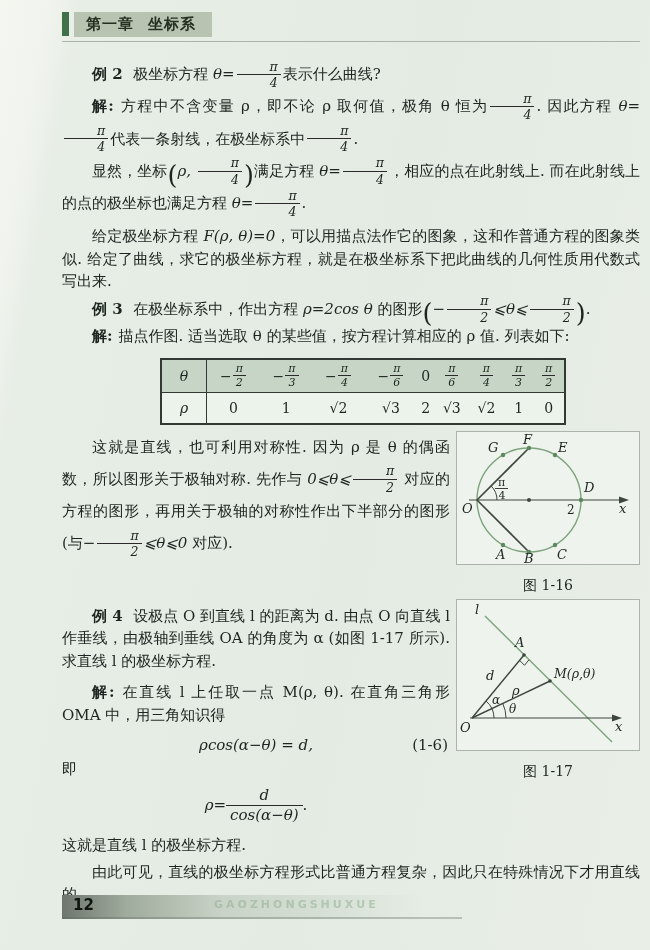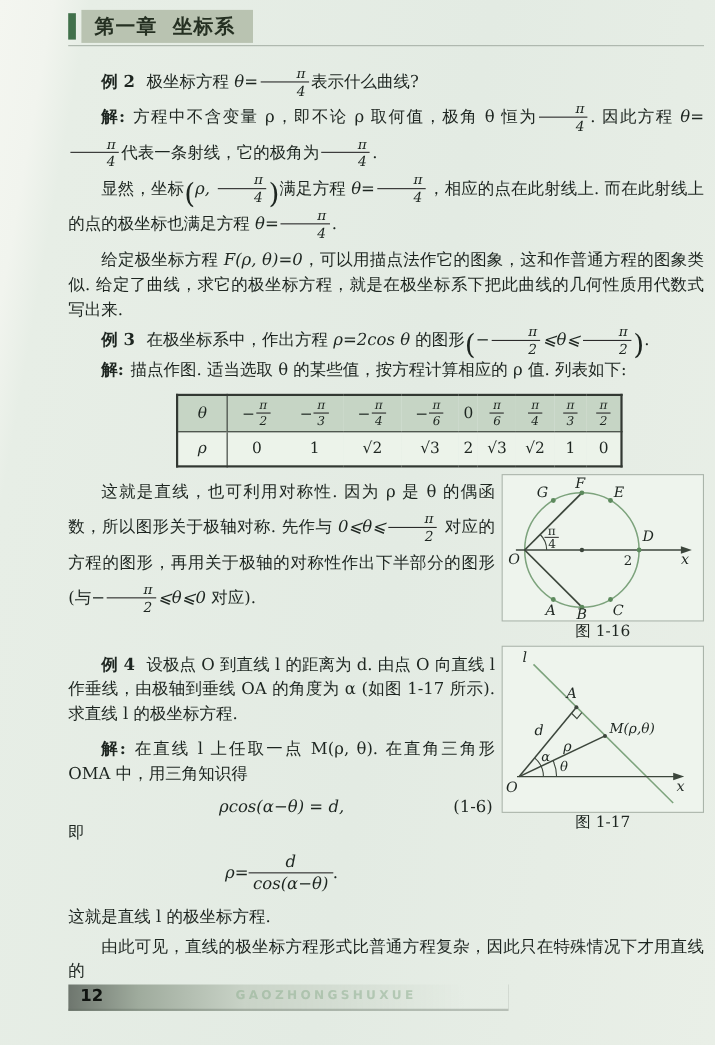--- a/index.html
+++ b/index.html
@@ -8,21 +8,21 @@
     position:relative;width:650px;height:950px;overflow:hidden;
     background:linear-gradient(100deg,#f4f6f0 0%,#f1f4ee 6%,#e7eee6 10%,#e3ebe3 55%,#e9efe7 100%);
     font-family:"DejaVu Serif","Liberation Serif",serif;
     color:#1d2520;font-size:15px;
   }
   .content{position:absolute;left:62px;top:12px;width:578px;}
   
   .chap{display:flex;align-items:center;height:24px;}
   .chap-bar{width:7px;height:24px;background:#41714b;margin-right:5px;}
   .chap-box{background:#b9c3b1;color:#253022;font-family:"DejaVu Sans","Liberation Sans",sans-serif;
-    font-weight:bold;font-size:18px;padding:3px 16px 3px 12px;letter-spacing:1px;}
+    font-weight:bold;font-size:15px;padding:3px 16px 3px 12px;letter-spacing:1px;}
   .chap-gap{display:inline-block;width:14px;}
   .hrule{border-bottom:1.5px solid #a9b3a9;margin-top:5px;}
   
   p.para{margin:0;text-align:justify;}
   .ind{text-indent:2em;}
   .lh-plain{line-height:1.5;margin-top:2px;}
   .lh-frac{line-height:2.15;}
   .exl{font-weight:bold;margin-right:0.7em;}
   .soll{font-weight:bold;margin-right:0.4em;}
   .mi{font-style:italic;}
@@ -40,21 +40,21 @@
   table.vals tr.trow{background:#c6d5c5;height:34px;border-bottom:1.2px solid #323832;}
   table.vals tr.rrow{background:#ecf3ea;height:31px;}
   table.vals .frac{font-size:11px;vertical-align:-0.55em;margin:0 1px;}
   .sign{font-style:normal;}
   
   .cols{display:flex;margin-top:4px;}
   .txtcol{width:388px;}
   .figcol{width:190px;display:flex;flex-direction:column;align-items:flex-end;}
   .figbox{width:184px;background:#eef4ed;border:1px solid #aab4aa;box-sizing:border-box;
     display:flex;align-items:center;justify-content:center;}
-  .figcap{width:184px;text-align:center;font-size:14px;color:#1d2520;}
+  .figcap{width:184px;text-align:center;font-size:14px;margin-top:12px;color:#1d2520;}
   
   .disp{position:relative;display:flex;justify-content:center;align-items:center;
     width:388px;margin:4px 0;}
   .eqnum{position:absolute;right:2px;top:50%;transform:translateY(-50%);font-style:normal;}
   .dfrac{display:inline-block;text-align:center;vertical-align:middle;font-style:italic;line-height:1.15;}
   .dfrac .num{display:block;padding:0 4px 1px;}
   .dfrac .den{display:block;border-top:1px solid #2a2a2a;padding:1px 4px 0;text-align:center;}
   
   .footer{position:absolute;left:62px;top:895px;width:400px;height:22px;}
   .fband{position:absolute;left:0;top:0;width:100%;height:100%;
@@ -81,21 +81,21 @@
     </div>
     <div class="hrule"></div>
 
     <div style="height:16px"></div>
 
     <p class="para lh-frac ind">
       <span class="exl">例 2</span><span>极坐标方程 </span><span class="mi">θ=</span><span class="frac"><span class="num">π</span><span class="den">4</span></span><span>表示什么曲线?</span>
     </p>
 
     <p class="para lh-frac ind">
-      <span class="soll">解:</span><span>方程中不含变量 ρ，即不论 ρ 取何值，极角 θ 恒为</span><span class="frac"><span class="num">π</span><span class="den">4</span></span><span>. 因此方程 </span><span class="mi">θ=</span><span class="frac"><span class="num">π</span><span class="den">4</span></span><span>代表一条射线，它的极角为</span><span class="frac"><span class="num">π</span><span class="den">4</span></span><span>.</span>
+      <span class="soll">解:</span><span>方程中不含变量 ρ，即不论 ρ 取何值，极角 θ 恒为</span><span class="frac"><span class="num">π</span><span class="den">4</span></span><span>. 因此方程 </span><span class="mi">θ=</span><span class="frac"><span class="num">π</span><span class="den">4</span></span><span>代表一条射线，在极坐标系中</span><span class="frac"><span class="num">π</span><span class="den">4</span></span><span>.</span>
     </p>
 
     <p class="para lh-frac ind">
       <span>显然，坐标</span><span class="bp">(</span><span class="mi">ρ, </span><span class="frac"><span class="num">π</span><span class="den">4</span></span><span class="bp">)</span><span>满足方程 </span><span class="mi">θ=</span><span class="frac"><span class="num">π</span><span class="den">4</span></span><span>，相应的点在此射线上. 而在此射线上的点的极坐标也满足方程 </span><span class="mi">θ=</span><span class="frac"><span class="num">π</span><span class="den">4</span></span><span>.</span>
     </p>
 
     <p class="para lh-plain ind" style="margin-top:6px;">
       <span>给定极坐标方程 </span><span class="mi">F(ρ, θ)=0</span><span>，可以用描点法作它的图象，这和作普通方程的图象类似. 给定了曲线，求它的极坐标方程，就是在极坐标系下把此曲线的几何性质用代数式写出来.</span>
     </p>
 

